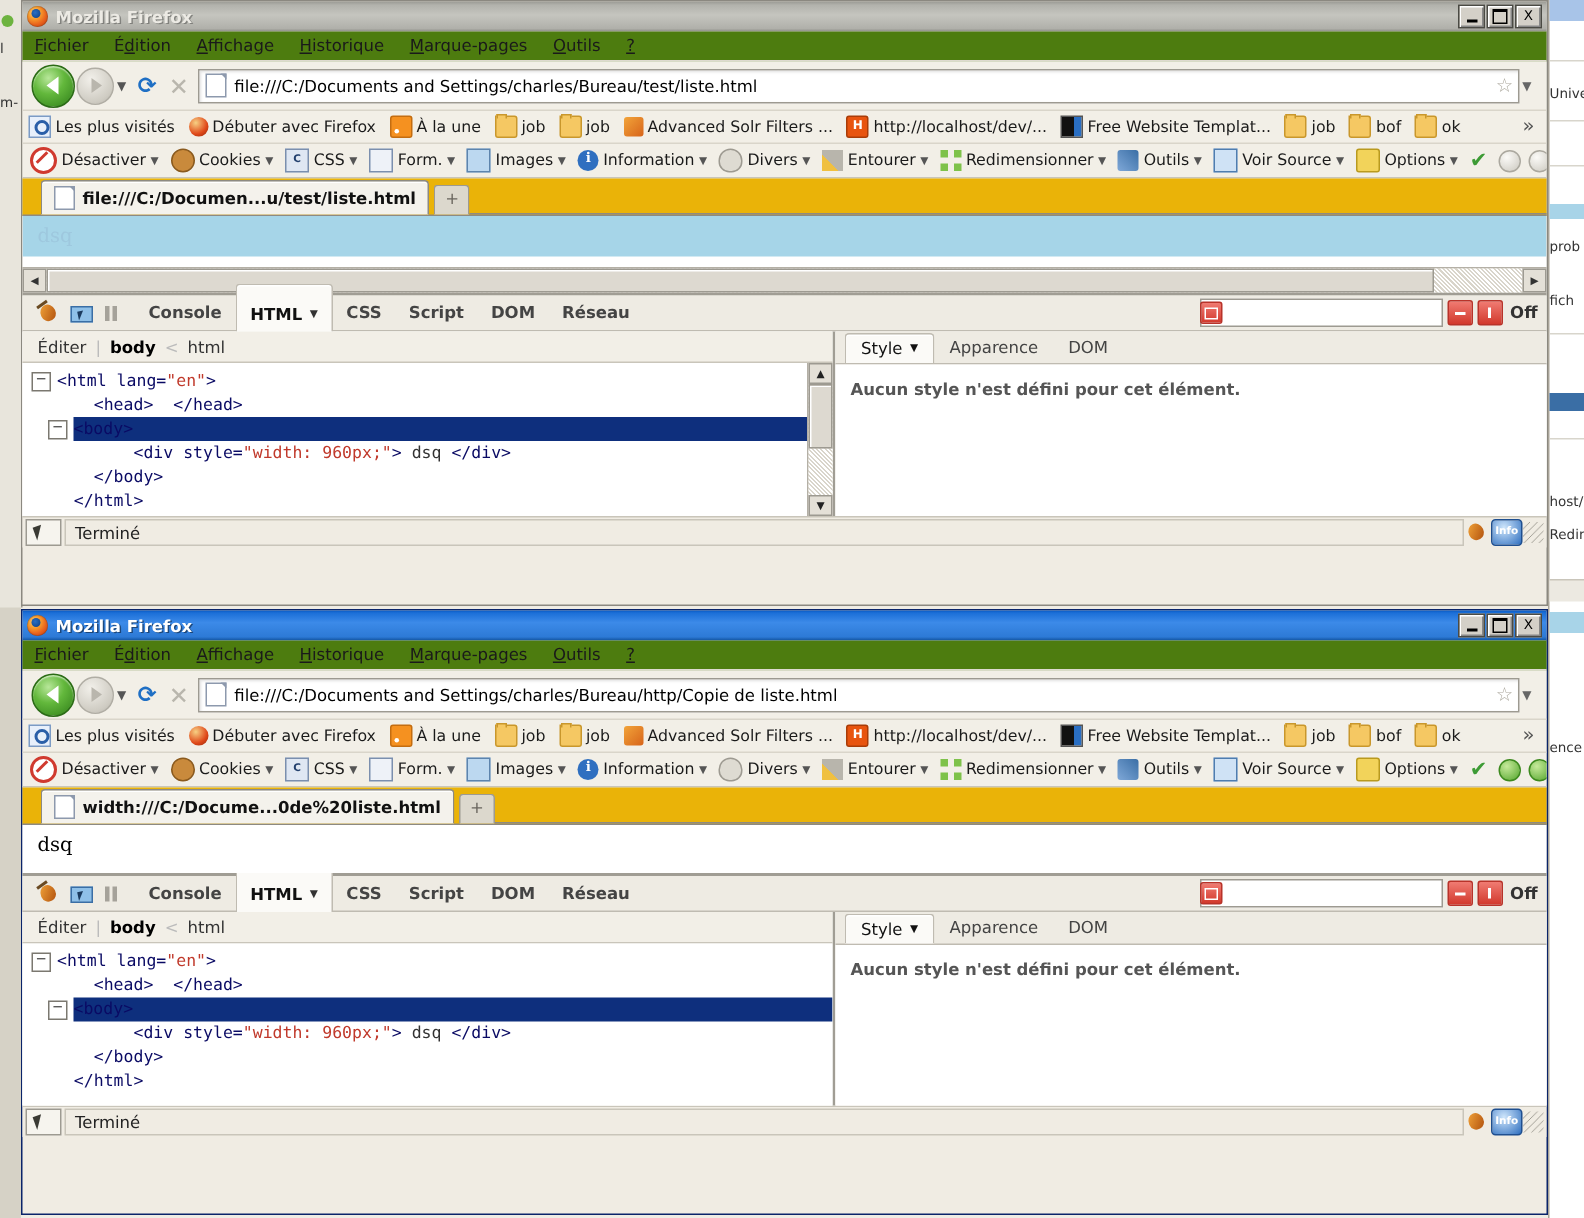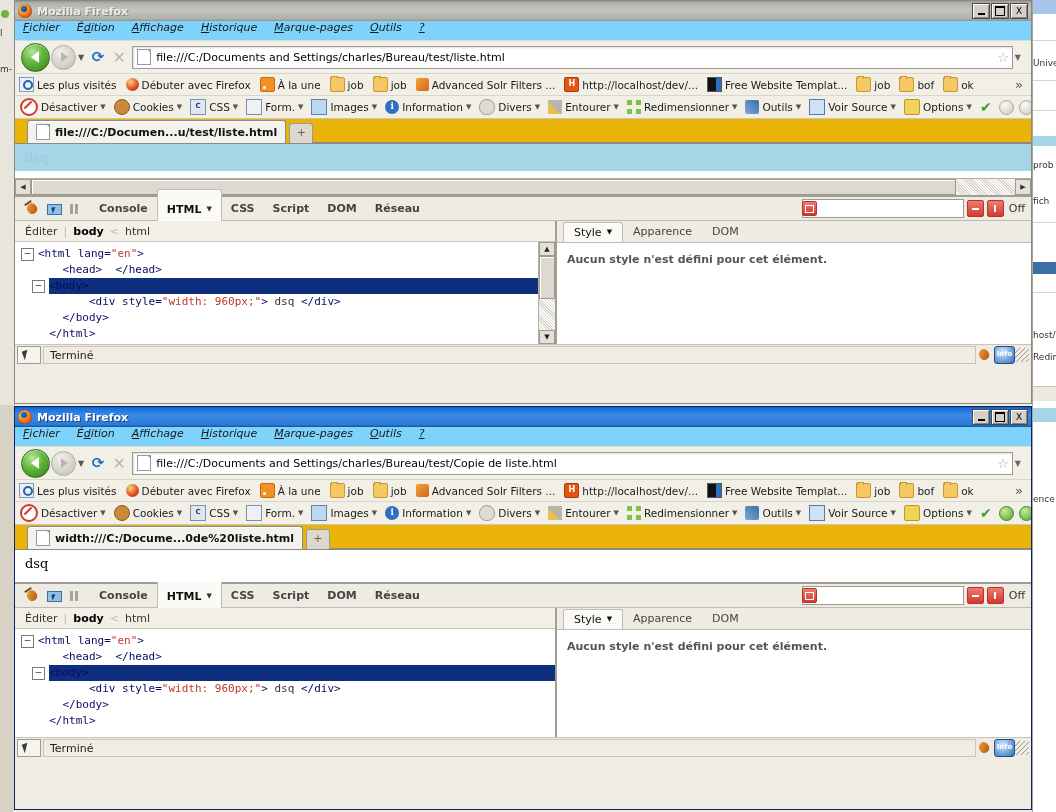--- a/index.html
+++ b/index.html
@@ -42,22 +42,22 @@
   .tb-btns{display:flex;gap:1px;padding-right:1px;}
   .tb-btn{width:16px;height:14px;border:1px solid #4a4a44;background:#d4d0c8;
     box-shadow:inset 1px 1px 0 #fff,inset -1px -1px 0 #888;
     font-size:9px;line-height:12px;text-align:center;color:#000;font-family:"DejaVu Sans",sans-serif;
     display:flex;align-items:center;justify-content:center;}
   .tb-btn i{font-style:normal;display:block;}
   .tb-btn.min i{width:7px;height:2px;background:#000;margin-top:5px;}
   .tb-btn.max i{width:8px;height:7px;border:1px solid #000;border-top-width:2px;}
 
   
-  .menubar{height:19px;display:flex;align-items:flex-start;background:#7dd3fc;
-    border-bottom:1px solid #dedacf;padding-left:8px;font-style:italic;}
+  .menubar{height:19px;display:flex;align-items:center;background:#4d7c0f;
+    border-bottom:1px solid #dedacf;padding-left:8px;}
   .menuitem{font-size:11px;color:#1a1a1a;margin-right:17px;white-space:nowrap;cursor:default;}
   .menuitem .u{text-decoration:underline;}
 
   
   .navbar{height:32px;display:flex;align-items:center;background:#f2efe7;padding:0 6px;
     border-bottom:1px solid #d9d5ca;}
   .backbtn{width:27px;height:27px;border-radius:50%;flex:0 0 auto;
     background:radial-gradient(circle at 38% 30%,#b8e79a 0%,#63b83c 42%,#2e7d18 100%);
     border:1px solid #2b6b16;display:flex;align-items:center;justify-content:center;
     box-shadow:inset 0 1px 1px rgba(255,255,255,.6);}
@@ -163,21 +163,21 @@
   .fb-insp{width:18px;height:16px;margin-right:3px;position:relative;flex:0 0 auto;}
   .fb-insp::before{content:"";position:absolute;left:2px;top:3px;width:13px;height:9px;background:#8fc0e8;border:1px solid #3a6ea5;}
   .fb-insp::after{content:"";position:absolute;left:7px;top:6px;width:0;height:0;
     border-left:4px solid #1b3a5e;border-bottom:6px solid transparent;border-right:3px solid transparent;transform:rotate(-12deg);}
   .fb-pause{width:16px;margin-right:8px;display:flex;gap:2px;justify-content:center;flex:0 0 auto;}
   .fb-pause i{width:3px;height:10px;background:#a5a29a;display:block;}
   .fb-tab{font-size:11px;font-weight:bold;color:#444;padding:8px 9px;height:23px;line-height:23px;white-space:nowrap;}
   .fb-tab.active{background:#fbfaf7;border:1px solid #bfbbb1;border-bottom:none;border-radius:3px 3px 0 0;
     color:#111;height:22px;line-height:21px;box-shadow:inset 0 1px 0 #fff;display:flex;align-items:center;}
   .fb-tab.active .ca{font-size:7px;margin-left:5px;color:#333;}
-  .fb-right{margin-left:auto;display:flex;align-items:center;padding-right:6px;gap:3px;}
+  .fb-right{margin-left:auto;display:flex;align-items:center;padding-right:6px;gap:3px;font-weight:bold;}
   .fb-search{width:160px;height:17px;background:#fff;border:1px solid #9d9a91;display:flex;align-items:center;}
   .fb-search .mag{width:14px;text-align:center;font-size:11px;color:#2a5fa8;transform:scaleX(-1);}
   .fb-sq{width:15px;height:15px;border:1px solid #b8332a;border-radius:2px;
     background:linear-gradient(#f07b72,#d2392d);display:flex;align-items:center;justify-content:center;}
   .fb-sq i{display:block;width:7px;height:2px;background:#fff;}
   .fb-sq.win i{width:7px;height:6px;background:none;border:1px solid #fff;}
   .fb-sq.pw i{width:2px;height:7px;background:#fff;}
   .fb-off{font-size:11px;color:#333;margin-left:2px;}
 
   .fb-body{flex:1 1 auto;display:flex;min-height:0;}
@@ -560,21 +560,21 @@
         <div class="arw"></div>
       </div>
     <div class="fwdbtn">
         <div class="arw"></div>
       </div>
     <div class="navcaret">▼</div>
     <div class="reload">⟳</div>
     <div class="stopx">✕</div>
     <div class="urlbar">
       <div class="pageicon"></div>
-      <div class="urltext">file:///C:/Documents and Settings/charles/Bureau/test/Copie de liste.html</div>
+      <div class="urltext">file:///C:/Documents and Settings/charles/Bureau/http/Copie de liste.html</div>
       <div class="star">☆</div>
     </div>
     <div class="urlcaret">▼</div>
   </div>
 
   <div class="bmbar">
     <div class="bm">
         <span class="ic ic-star"></span>
         <span>Les plus visités</span>
       </div>

